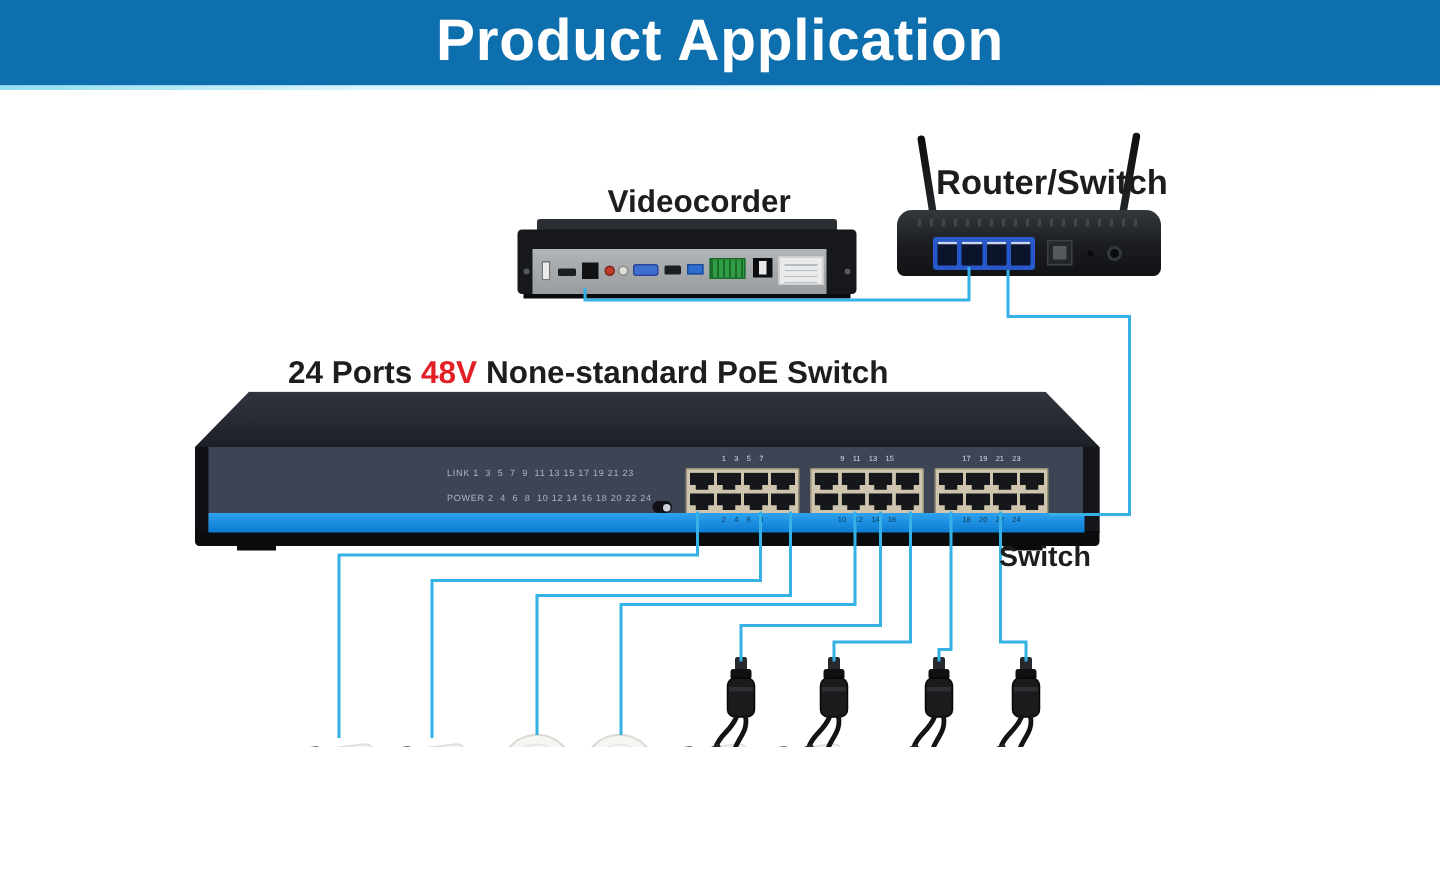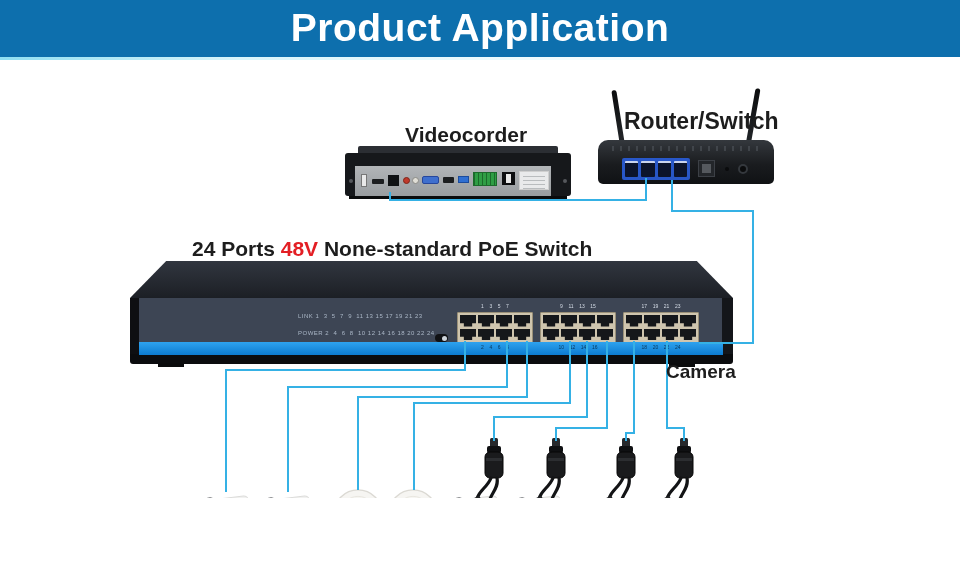--- a/index.html
+++ b/index.html
@@ -212,21 +212,21 @@
         <div class="port"></div>
     </div>
 
     <div class="abs sw-strip"></div>
     <div class="abs pg-nums-b pb1">2    4    6    8</div>
     <div class="abs pg-nums-b pb2">10    12    14    16</div>
     <div class="abs pg-nums-b pb3">18    20    22    24</div>
     <div class="abs sw-base"></div>
   </div>
 
-  <div class="abs lbl lbl-uplink">Camera</div>
+  <div class="abs lbl lbl-uplink">Switch</div>
 
   <svg class="abs dev" style="left:470px;top:438px;" width="48" height="68" viewBox="0 0 48 68">
     <rect x="20" y="0" width="8" height="9" rx="1.5" fill="#26282b"></rect>
       <rect x="17" y="8" width="14" height="7" rx="2" fill="#0f1012"></rect>
     <rect x="15" y="14" width="18" height="26" rx="5" fill="#1a1b1d" stroke="#060607"></rect>
       <rect x="16" y="20" width="16" height="3" fill="#2c2e31"></rect>
     <path d="M21,40 C17,50 9,52 7,61" stroke="#131416" stroke-width="3.2" fill="none" stroke-linecap="round"></path>
     <path d="M27,40 C29,50 21,55 19,64" stroke="#131416" stroke-width="3.2" fill="none" stroke-linecap="round"></path>
     <rect x="3" y="59" width="8" height="6" rx="1" fill="#232527" transform="rotate(-25 7 62)"></rect>
     <rect x="15" y="62" width="8" height="6" rx="1" fill="#232527" transform="rotate(-15 19 65)"></rect>

